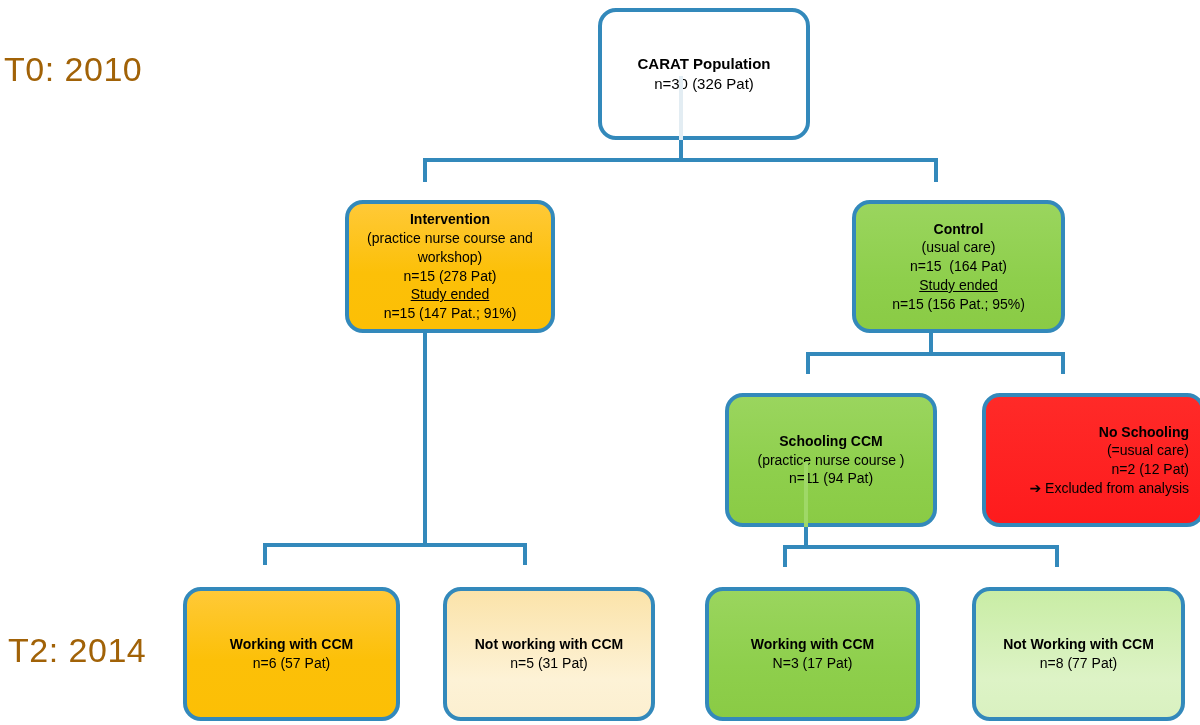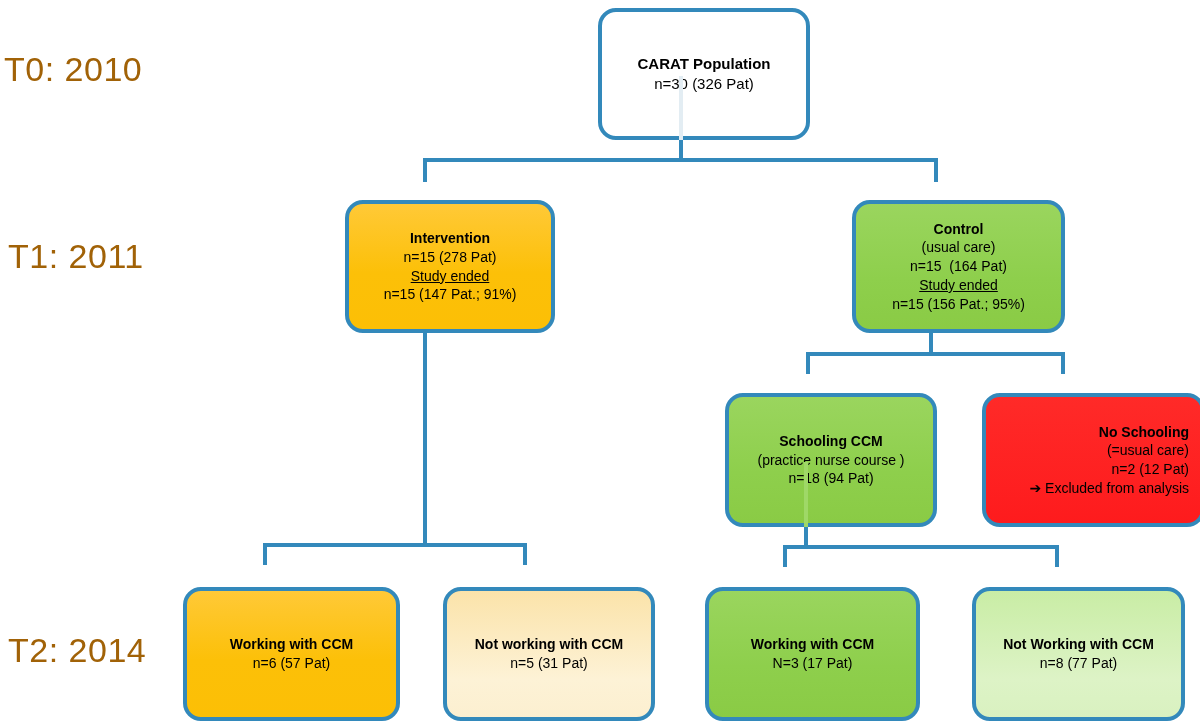--- a/index.html
+++ b/index.html
@@ -48,21 +48,20 @@
   .conn-faint-blue  { position:absolute; background:#e3edf3; }
   .conn-faint-green { position:absolute; background:#9fd867; }
   .carat-text { font-size: 15px; }
 </style>
 </head>
 <body>
 
 <div id="stage">
 
   <div class="tlabel" style="left:4px; top:50px;">T0: 2010</div>
-  <div class="tlabel" style="left:8px; top:237px;">T1: 2011</div>
   <div class="tlabel" style="left:8px; top:631px;">T2: 2014</div>
 
   <div class="conn" style="left:679px; top:140px; width:4px; height:20px;"></div>
   <div class="conn" style="left:423px; top:158px; width:515px; height:4px;"></div>
   <div class="conn" style="left:423px; top:158px; width:4px; height:24px;"></div>
   <div class="conn" style="left:934px; top:158px; width:4px; height:24px;"></div>
 
   <div class="conn" style="left:423px; top:333px; width:4px; height:214px;"></div>
   <div class="conn" style="left:263px; top:543px; width:264px; height:4px;"></div>
   <div class="conn" style="left:263px; top:543px; width:4px; height:22px;"></div>
@@ -79,37 +78,38 @@
   <div class="conn" style="left:1055px; top:545px; width:4px; height:22px;"></div>
 
   <div class="node fill-white carat-text" style="left:598px; top:8px; width:212px; height:132px;">
     <div class="title">CARAT Population</div>
     <div>n=30 (326 Pat)</div>
   </div>
   <div class="conn-faint-blue" style="left:679px; top:76px; width:4px; height:64px;"></div>
 
   <div class="node fill-orange" style="left:345px; top:200px; width:210px; height:133px;">
     <div class="title">Intervention</div>
+    <div>(practice nurse course and workshop)</div>
     <div>n=15 (278 Pat)</div>
     <div class="underline">Study ended</div>
     <div>n=15 (147 Pat.; 91%)</div>
   </div>
 
   <div class="node fill-green" style="left:852px; top:200px; width:213px; height:133px;">
     <div class="title">Control</div>
     <div>(usual care)</div>
     <div>n=15&nbsp; (164 Pat)</div>
     <div class="underline">Study ended</div>
     <div>n=15 (156 Pat.; 95%)</div>
   </div>
 
   <div class="node fill-green" style="left:725px; top:393px; width:212px; height:134px;">
     <div class="title">Schooling CCM</div>
     <div>(practice nurse course )</div>
-    <div>n=18 (94 Pat)</div>
+    <div>n=11 (94 Pat)</div>
   </div>
   <div class="conn-faint-green" style="left:804px; top:462px; width:4px; height:65px;"></div>
 
   <div class="node fill-red" style="left:982px; top:393px; width:223px; height:134px;align-items:flex-end;">
     <div class="title">No Schooling</div>
     <div>(=usual care)</div>
     <div>n=2 (12 Pat)</div>
     <div>➔ Excluded from analysis</div>
   </div>
 

